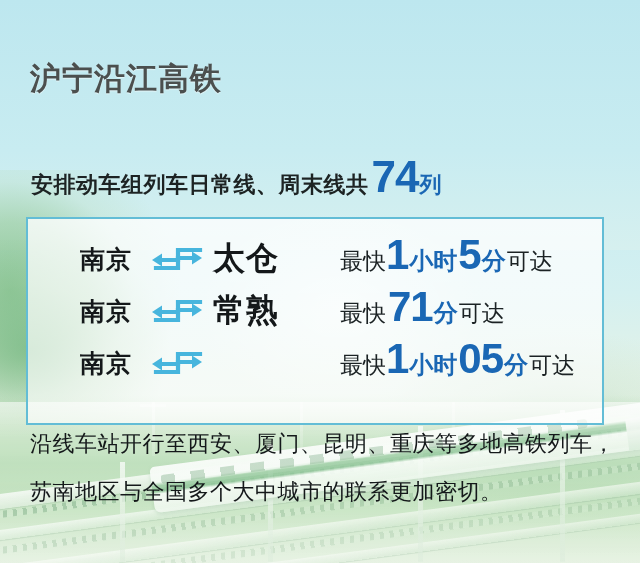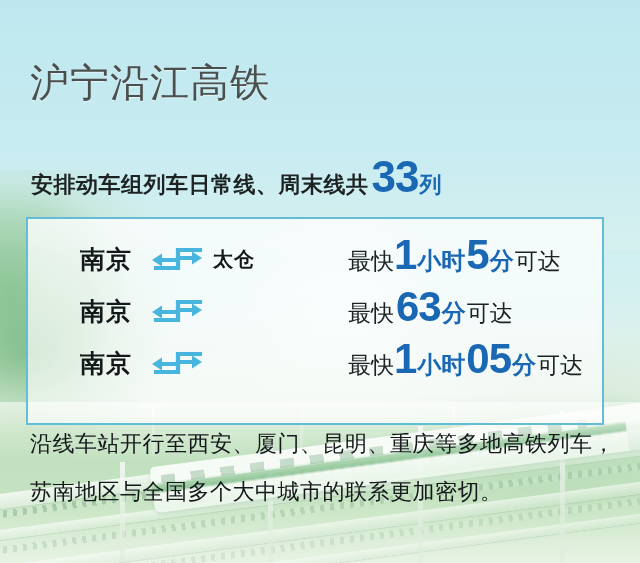--- a/index.html
+++ b/index.html
@@ -120,22 +120,22 @@
   .haze{
     position:absolute;left:150px;top:190px;width:380px;height:250px;
     background:radial-gradient(ellipse 200px 140px at 190px 120px,rgba(255,255,255,.55) 0%,rgba(255,255,255,0) 72%);
   }
 
   
   .content{position:absolute;inset:0;}
 
   .title{
     position:absolute;left:30px;top:63px;
-    font-size:39px;line-height:1;
-    font-weight:normal;
+    font-size:31px;line-height:1;
+    font-weight:bold;
     color:#4b4f4e;
     letter-spacing:1px;
     text-shadow:0 1px 1px rgba(255,255,255,.55);
     white-space:nowrap;
   }
 
   .subtitle{
     position:absolute;left:31px;top:160px;
     white-space:nowrap;
     color:#1d2323;
@@ -169,24 +169,24 @@
   .city-from{
     position:absolute;left:52px;
     font-size:25px;font-weight:bold;color:#14181a;letter-spacing:1px;
   }
   .swap-icon{
     position:absolute;left:122px;top:50%;transform:translateY(-50%);
     width:54px;height:30px;
   }
   .city-to{
     position:absolute;left:185px;
-    font-size:20px;font-weight:bold;color:#14181a;letter-spacing:1px;
+    font-size:32px;font-weight:bold;color:#14181a;letter-spacing:1px;
   }
   .dur{
-    position:absolute;left:320px;
+    position:absolute;left:312px;
     display:flex;align-items:baseline;white-space:nowrap;justify-content:space-between;
   }
   .dur-lead,.dur-tail{
     font-size:23px;color:#1b2224;font-weight:500;letter-spacing:0;
   }
   .dur-big{
     color:#1a67b4;font-weight:bold;font-size:42px;letter-spacing:-1px;
     line-height:28px;
   }
   .dur-unit{
@@ -238,21 +238,21 @@
     </div>
     <div class="photo-wash"></div>
   </div>
 
   <div class="content">
 
     <div class="title">沪宁沿江高铁</div>
 
     <div class="subtitle">
       <span class="sub-txt">安排动车组列车日常线、周末线共</span>
-      <span class="sub-num">33</span>
+      <span class="sub-num">74</span>
       <span class="sub-unit">列</span>
     </div>
 
     <div class="route-box">
 
       <div class="route-row r1">
         <span class="city-from">南京</span>
         <span class="swap-icon">
           <svg viewBox="0 0 54 30" width="54" height="30" aria-hidden="true">
             <path d="M50 6 H28 V16 H8" fill="none" stroke="#47b5dd" stroke-width="4.2" stroke-linecap="square" stroke-linejoin="miter"></path>
@@ -275,25 +275,26 @@
       <div class="route-row r2">
         <span class="city-from">南京</span>
         <span class="swap-icon">
           <svg viewBox="0 0 54 30" width="54" height="30" aria-hidden="true">
             <path d="M50 6 H28 V16 H8" fill="none" stroke="#47b5dd" stroke-width="4.2" stroke-linecap="square" stroke-linejoin="miter"></path>
             <path d="M2 16 L12 9.5 L12 22.5 Z" fill="#47b5dd"></path>
             <path d="M6 24 H28 V14 H46" fill="none" stroke="#47b5dd" stroke-width="4.2" stroke-linecap="square" stroke-linejoin="miter"></path>
             <path d="M52 14 L42 7.5 L42 20.5 Z" fill="#47b5dd"></path>
           </svg>
         </span>
+        <span class="city-to">常熟</span>
         <span class="dur">
           <span class="dur-lead">最快</span>
           <span class="dur-big"></span>
           <span class="dur-unit"></span>
-          <span class="dur-big">63</span>
+          <span class="dur-big">71</span>
           <span class="dur-unit">分</span>
           <span class="dur-tail">可达</span>
         </span>
       </div>
 
       <div class="route-row r3">
         <span class="city-from">南京</span>
         <span class="swap-icon">
           <svg viewBox="0 0 54 30" width="54" height="30" aria-hidden="true">
             <path d="M50 6 H28 V16 H8" fill="none" stroke="#47b5dd" stroke-width="4.2" stroke-linecap="square" stroke-linejoin="miter"></path>

